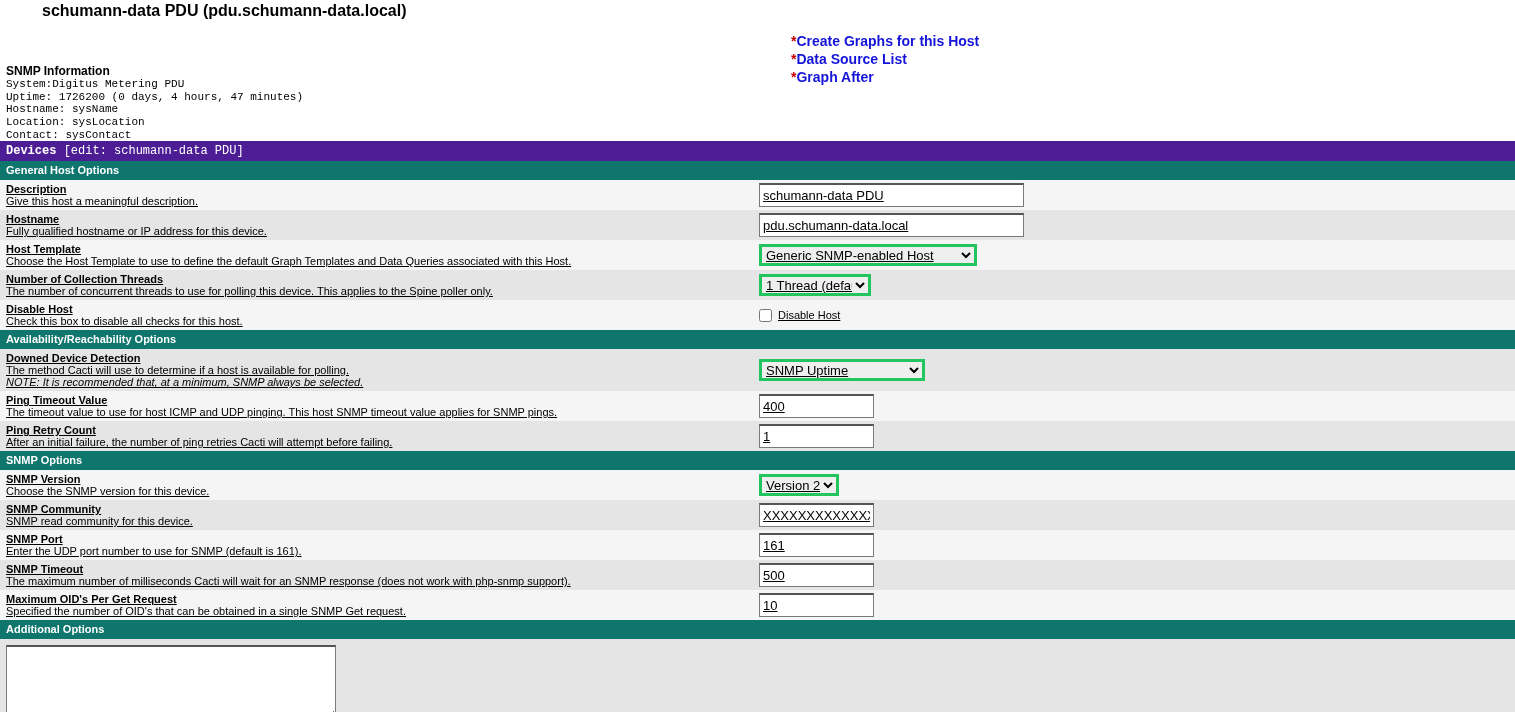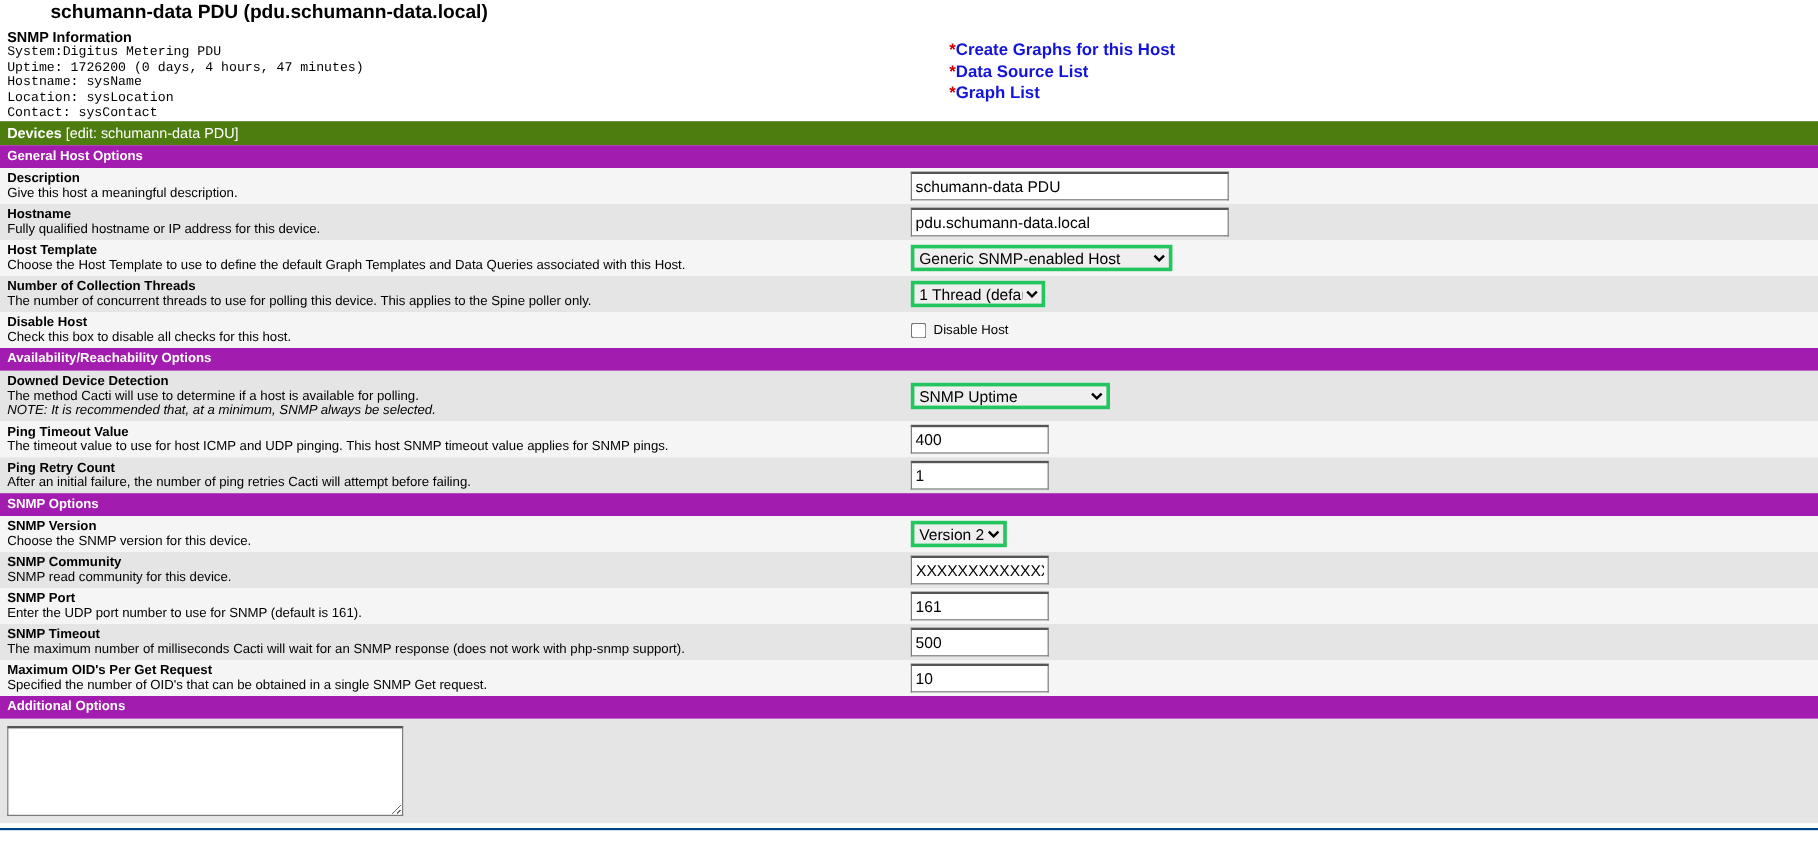--- a/index.html
+++ b/index.html
@@ -1,29 +1,29 @@
 <!DOCTYPE html>
 <html><head>
 <meta charset="utf-8">
 <style>
   * { box-sizing: border-box; margin: 0; padding: 0; }
   body { font-family: Verdana, Arial, sans-serif; font-size: 11px; color: #000; background: #fff; width: 1515px; }
   .header-title { font-size: 16px; font-weight: bold; padding: 2px 6px; margin-left: 36px; }
   .top-wrap { display: flex; }
-  .top-left { flex: 0 0 785px; padding: 0 6px; }
+  .top-left { flex: 0 0 785px; padding: 0 6px; margin-top: 40px; }
   .top-right { flex: 1; padding: 10px 6px 0 6px; }
   .snmp-title { font-weight: bold; font-size: 12px; margin-top: 2px; }
   .mono { font-family: "Courier New", monospace; font-size: 11px; line-height: 1.15; }
   .link-line { font-size: 14px; font-weight: bold; line-height: 1.3; }
   .link-line .ast { color: #CC0000; font-weight: bold; }
   .link-line a { color: #1414D9; text-decoration: none; margin-top: 12px; }
-  .bar-dark { background: #4d7c0f; color: #fff; font-size: 12px; font-weight: bold; padding: 2px 6px; line-height: 16px; }
+  .bar-dark { background: #4c1d95; color: #fff; font-size: 12px; font-weight: bold; padding: 2px 6px; line-height: 16px; font-family: Liberation Mono, monospace; }
   .bar-dark .edit { font-weight: normal; }
-  .bar-med { background: #a21caf; color: #fff; font-size: 11px; font-weight: bold; padding: 2px 6px; line-height: 15px; }
-  .row { display: flex; width: 100%; }
+  .bar-med { background: #0f766e; color: #fff; font-size: 11px; font-weight: bold; padding: 2px 6px; line-height: 15px; }
+  .row { display: flex; width: 100%; text-decoration: underline; }
   .row-a { background: #F5F5F5; }
   .row-b { background: #E5E5E5; }
   .row .left { flex: 0 0 753px; padding: 3px 6px; }
   .row .right { flex: 1; padding: 3px 6px; display: flex; align-items: center; }
   .lbl { font-weight: bold; font-size: 11px; }
   .hint { font-size: 11px; color: #000; }
   .note { font-style: italic; font-size: 11px; }
   input[type=text] { font-family: Arial, sans-serif; font-size: 13px; padding: 1px 3px; border: 1px solid #7A7A7A; border-top: 2px solid #555; background: #fff; height: 24px; }
   input.w265 { width: 265px; }
   input.w115 { width: 115px; }
@@ -42,21 +42,21 @@
     <div class="snmp-title">SNMP Information</div>
     <div class="mono">System:Digitus Metering PDU</div>
     <div class="mono">Uptime: 1726200 (0 days, 4 hours, 47 minutes)</div>
     <div class="mono">Hostname: sysName</div>
     <div class="mono">Location: sysLocation</div>
     <div class="mono">Contact: sysContact</div>
   </div>
   <div class="top-right">
     <div class="link-line"><span class="ast">*</span><a href="#">Create Graphs for this Host</a></div>
     <div class="link-line"><span class="ast">*</span><a href="#">Data Source List</a></div>
-    <div class="link-line"><span class="ast">*</span><a href="#">Graph List</a></div>
+    <div class="link-line"><span class="ast">*</span><a href="#">Graph After</a></div>
   </div>
 </div>
 
 <div class="bar-dark">
   <span>Devices</span>
   <span class="edit">[edit: schumann-data PDU]</span>
 </div>
 <div class="bar-med">General Host Options</div>
 
 <div class="row row-a">

